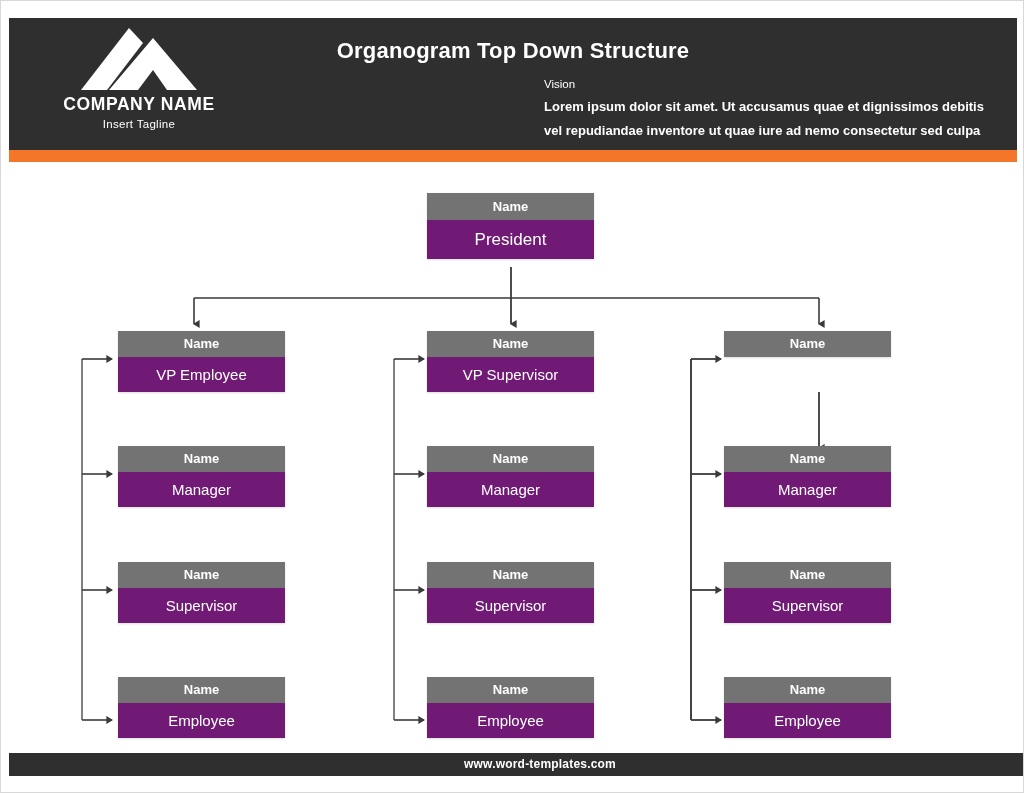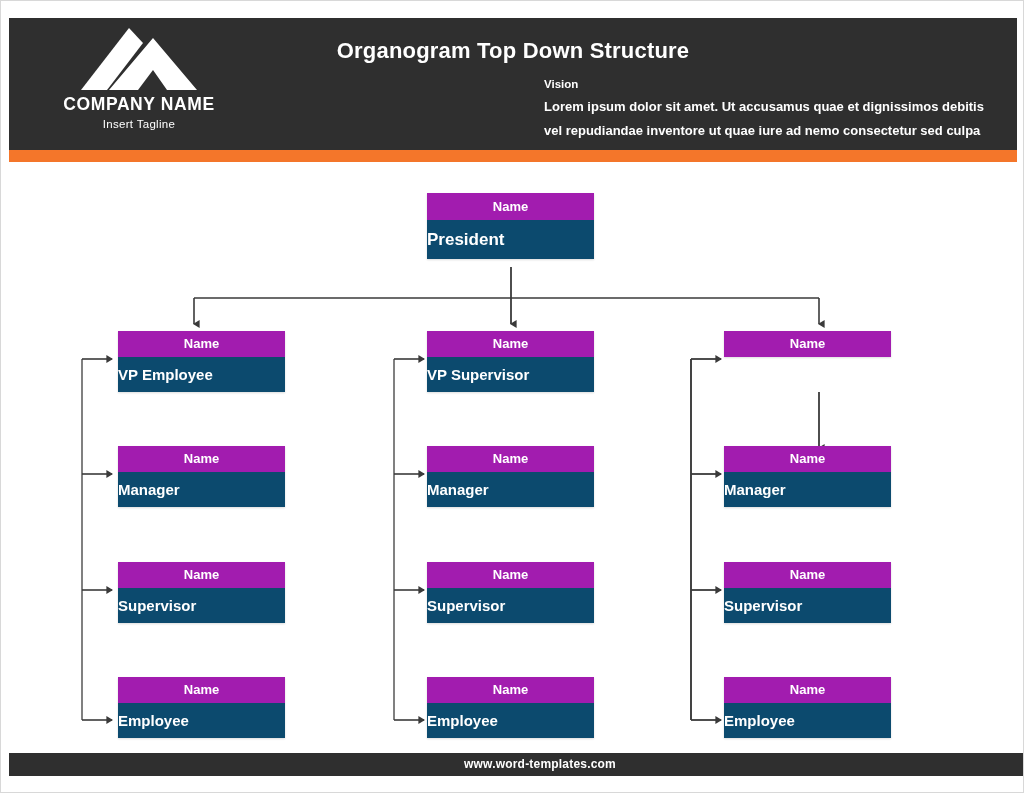--- a/index.html
+++ b/index.html
@@ -74,21 +74,21 @@
 
   #vision-block {
     position: absolute;
     left: 535px;
     top: 60px;
     width: 440px;
     color: #ffffff;
   }
   #vision-label {
     font-size: 11.5px;
-    font-weight: bold;
+    font-weight: normal;
     margin-bottom: 5px;
   }
   #vision-text {
     font-size: 13px;
     font-weight: bold;
     line-height: 1.85;
   }
 
   #accent-bar {
     position: absolute;
@@ -117,34 +117,34 @@
     pointer-events: none;
   }
 
   
   .node {
     position: absolute;
     width: 167px;
     box-shadow: 0 1px 2px rgba(0,0,0,0.14);
   }
   .node-name {
-    background: #a21caf;
+    background: #737373;
     color: #ffffff;
     font-size: 13px;
     font-weight: bold;
     text-align: center;
     line-height: 26px;
     height: 26px;
   }
   .node-role {
-    background: #0c4a6e;
+    background: #701a75;
     color: #ffffff;
     font-size: 15px;
-    font-weight: bold;
-    text-align: left;
+    font-weight: normal;
+    text-align: center;
     line-height: 35px;
     height: 35px;
   }
   .node.root .node-role {
     font-size: 17px;
     line-height: 39px;
     height: 39px;
   }
   .node.root .node-name {
     line-height: 27px;

